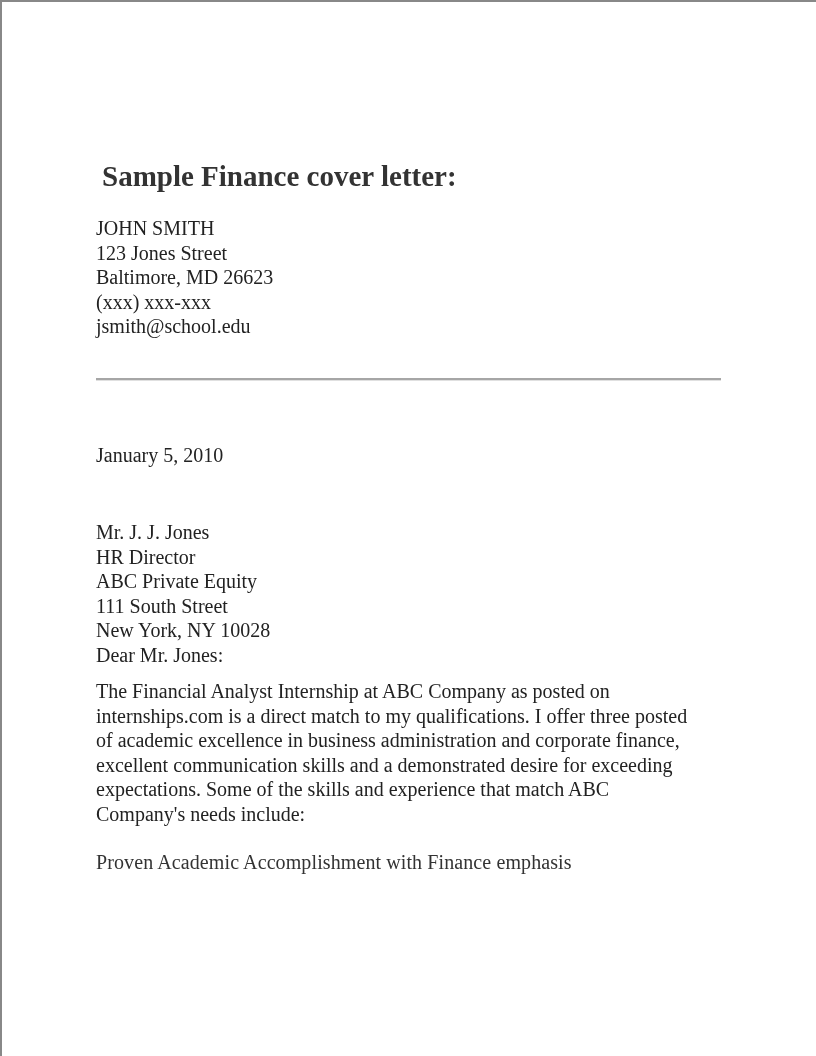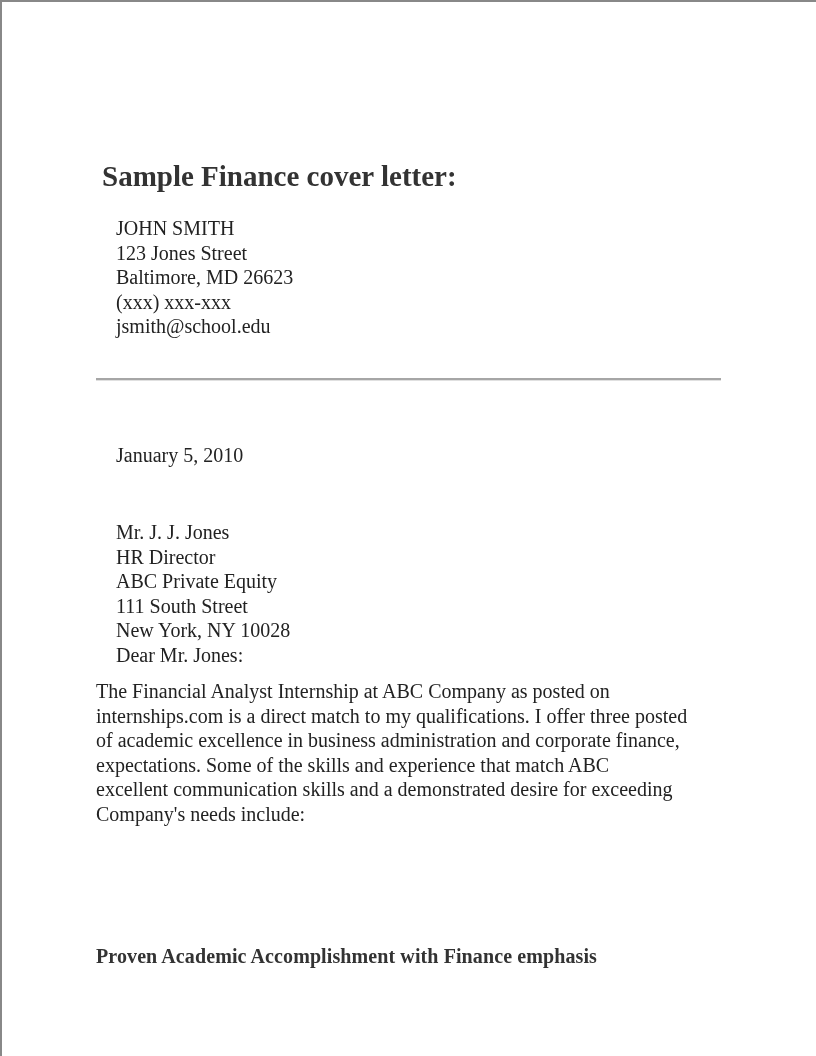--- a/index.html
+++ b/index.html
@@ -12,37 +12,37 @@
     .page-border {
       position: absolute; left: 0; top: 0; width: 816px; height: 1056px;
       border-top: 2px solid #888888; border-left: 2px solid #888888;
       box-sizing: border-box; pointer-events: none;
     }
     .title {
       position: absolute; left: 96px; top: 152px;
       font-size: 29px; font-weight: bold; color: #333333; margin: 6px;
       line-height: 36px; white-space: nowrap;
     }
-    .block { position: absolute; left: 96px; font-size: 20px; line-height: 24.5px; color: #222222; margin-left: 20px; }
+    .block { position: absolute; left: 96px; font-size: 20px; line-height: 24.5px; color: #222222; }
     .block div { white-space: nowrap; }
     .sender { top: 216px; }
     .rule {
       position: absolute; left: 96px; top: 378px; width: 625px; height: 2px;
       background: #a6a6a6; border-bottom: 1px solid #e0e0e0;
     }
     .date { top: 443px; }
     .recipient { top: 520px; }
     .body-para {
       position: absolute; left: 96px; top: 679px; width: 640px;
       font-size: 20px; line-height: 24.5px; color: #222222;
     }
     .body-para div { white-space: nowrap; }
     .subheading {
-      position: absolute; left: 96px; top: 945px;
-      font-size: 20px; font-weight: bold; color: #333333; white-space: nowrap;
+      position: absolute; left: 96px; top: 851px;
+      font-size: 20px; font-weight: normal; color: #333333; white-space: nowrap;
       letter-spacing: 0.1px;
     }
   </style>
 </head>
 <body>
 
 <div class="page-border"></div>
 
 <h1 class="title">Sample Finance cover letter:</h1>
 
@@ -64,18 +64,18 @@
   <div>ABC Private Equity</div>
   <div>111 South Street</div>
   <div>New York, NY 10028</div>
   <div>Dear Mr. Jones:</div>
 </div>
 
 <div class="body-para">
   <div>The Financial Analyst Internship at ABC Company as posted on</div>
   <div>internships.com is a direct match to my qualifications. I offer three posted</div>
   <div>of academic excellence in business administration and corporate finance,</div>
+  <div>excellent communication skills and a demonstrated desire for exceeding</div>
   <div>expectations. Some of the skills and experience that match ABC</div>
-  <div>excellent communication skills and a demonstrated desire for exceeding</div>
   <div>Company's needs include:</div>
 </div>
 
 <div class="subheading">Proven Academic Accomplishment with Finance emphasis</div>
 
 </body></html>

